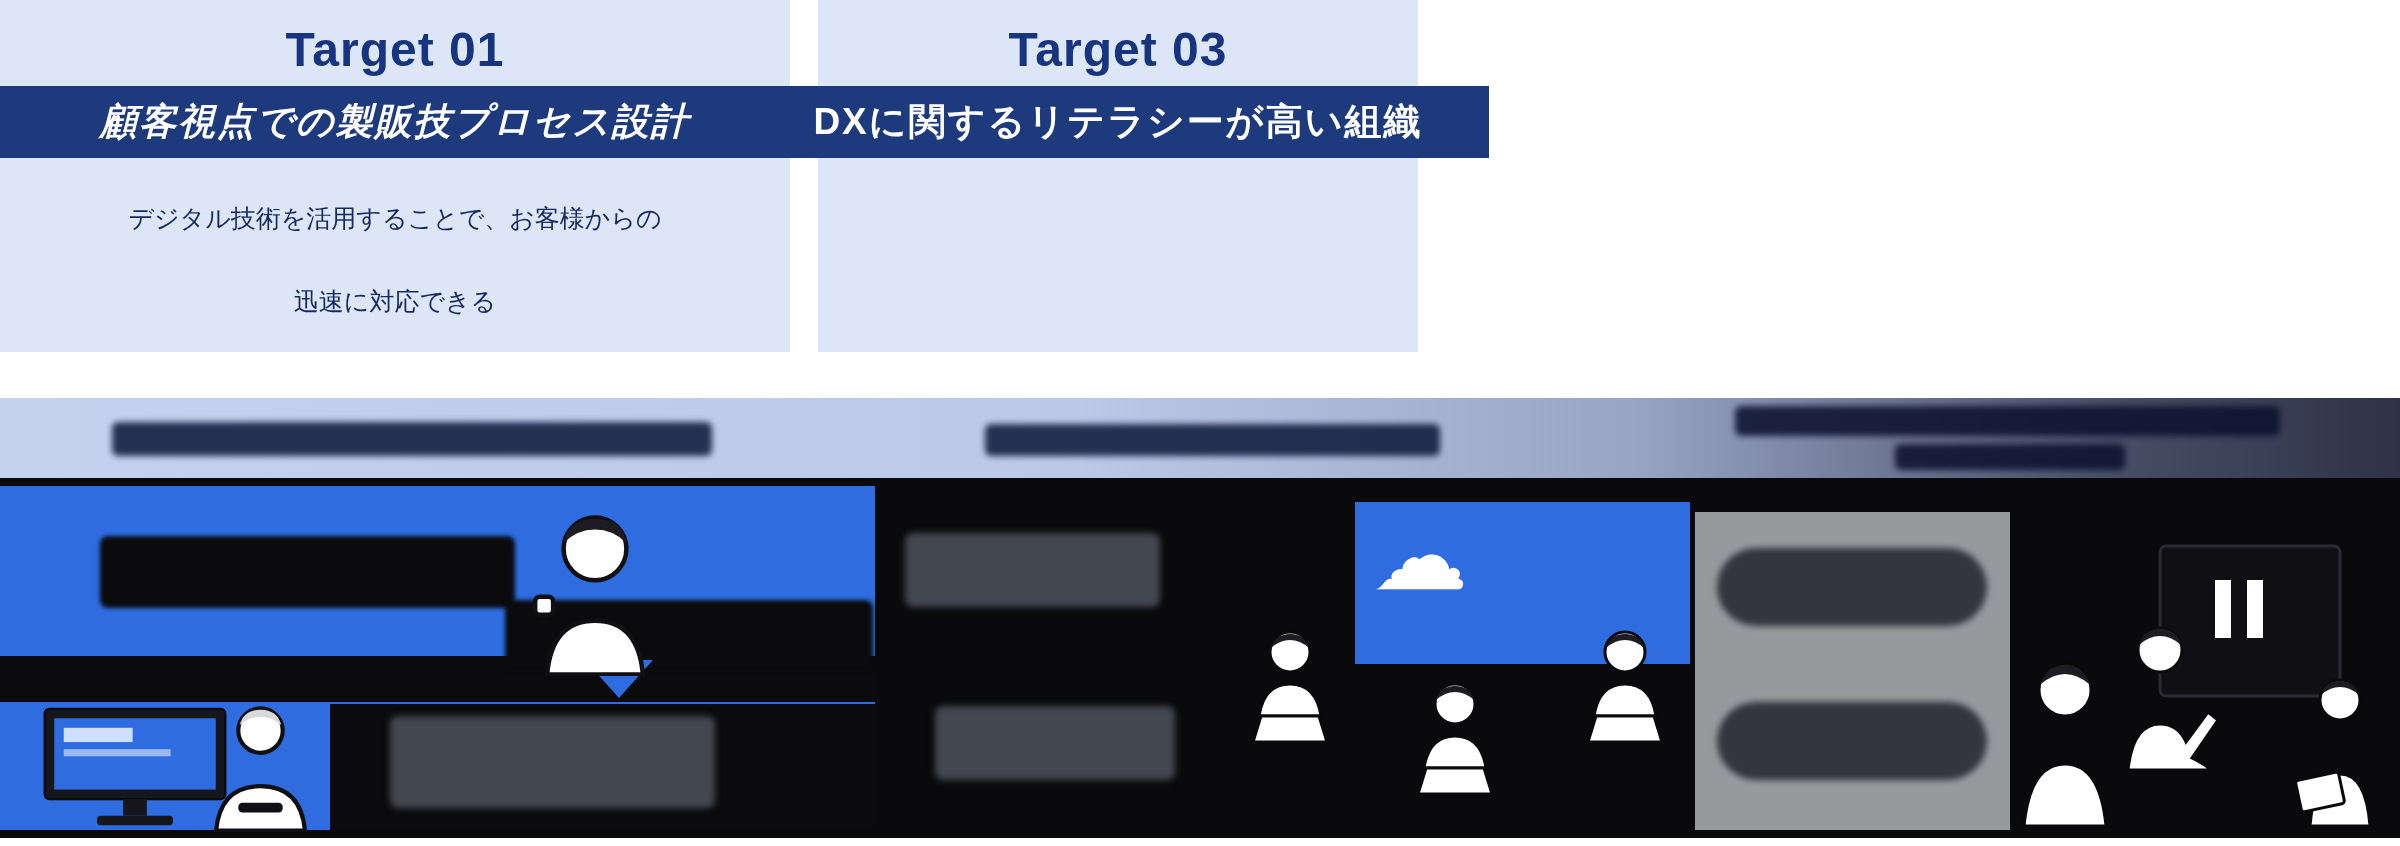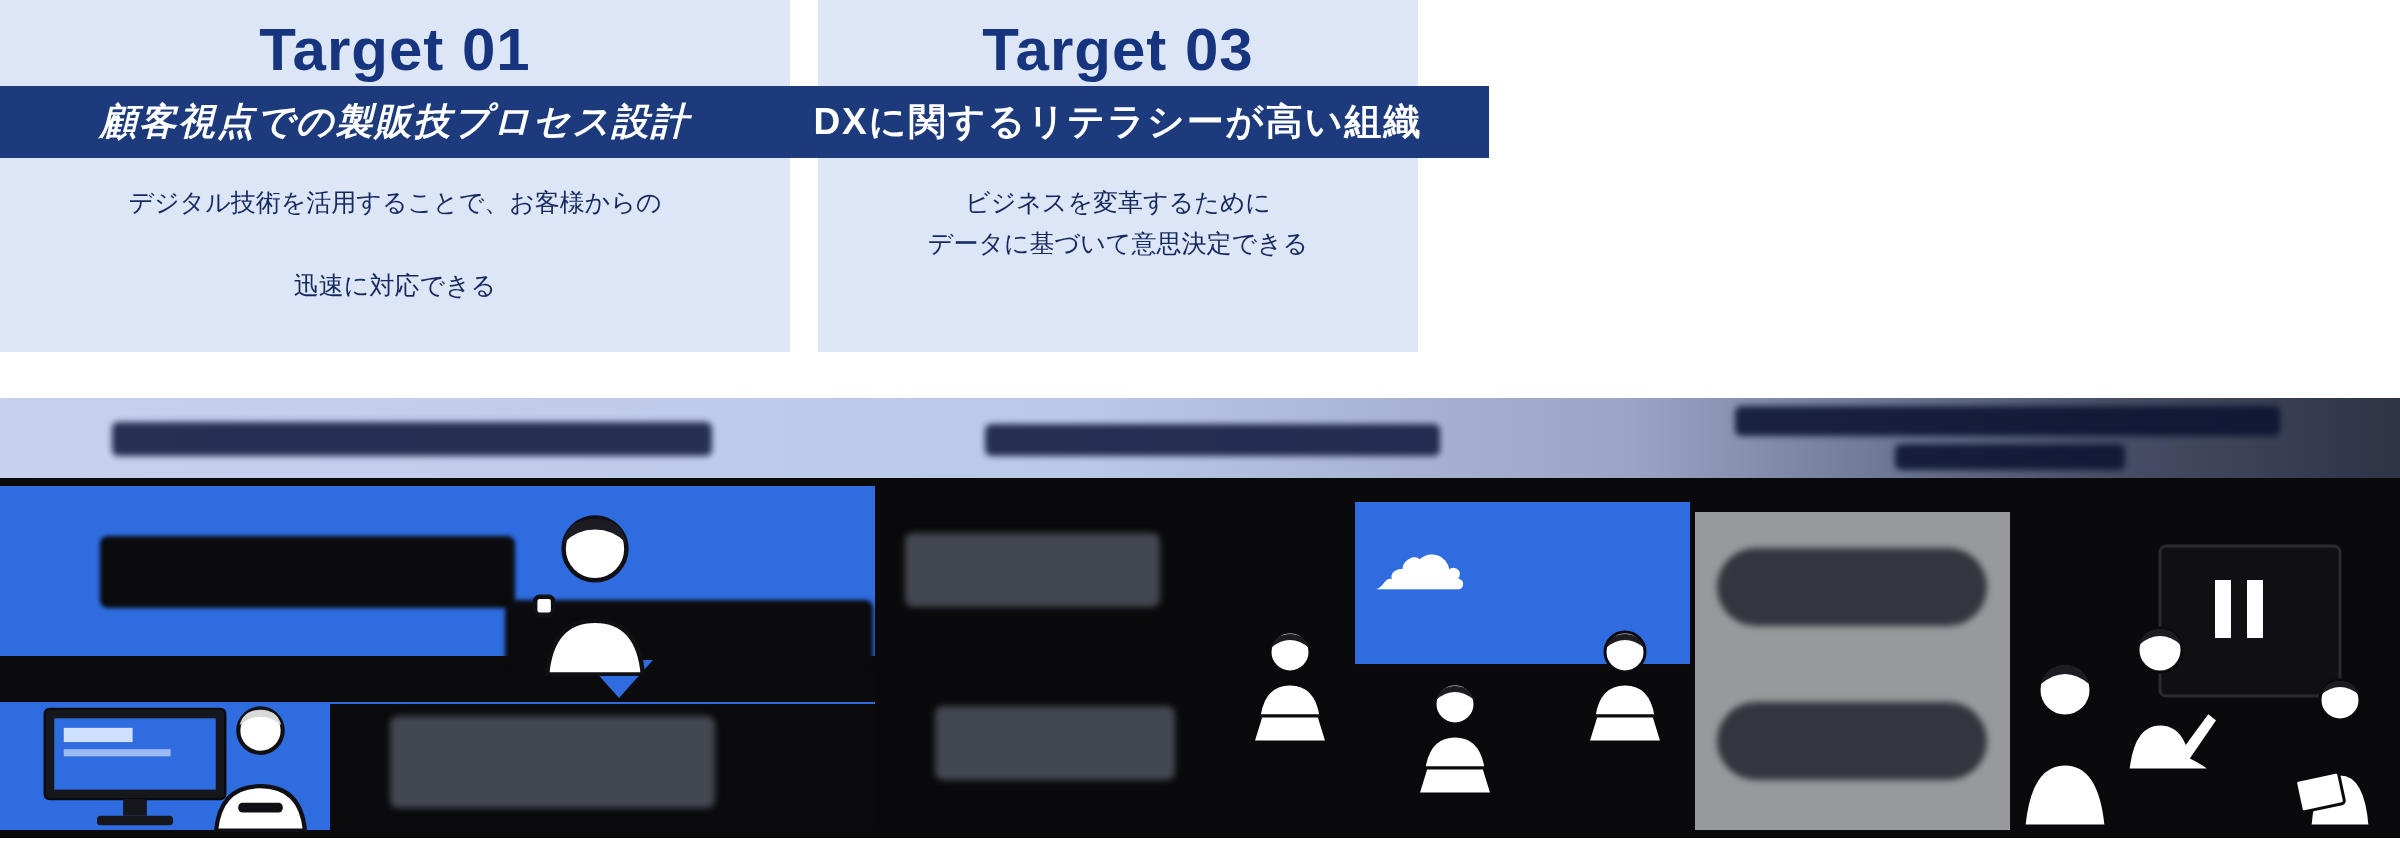--- a/index.html
+++ b/index.html
@@ -32,42 +32,42 @@
   }
   .target-col.c0 { width: 790px; }
   .target-col.c1 { width: 812px; margin-left: 28px; }
   .target-col.c2 { width: 600px; margin-left: 28px; }
   .target-label {
     margin-top: 12px;
     height: 74px;
     display: flex;
     align-items: center;
     justify-content: center;
-    font-size: 60px;
+    font-size: 48px;
     font-weight: bold;
     color: #16357e;
     letter-spacing: 1px;
   }
   .banner {
     height: 72px;
     background: #1d3a7c;
     color: #ffffff;
     font-size: 37px;
     font-weight: bold;
     display: flex;
     align-items: center;
     justify-content: center;
     letter-spacing: 2px;
     white-space: nowrap;
   }
   .c0 .banner { width: 819px; font-style: italic; }
   .c1 .banner { width: 812px; }
   .c2 .banner { width: 742px; text-align: center; }
   .desc {
-    margin-top: 24px;
+    margin-top: 40px;
     font-size: 25px;
     line-height: 1.65;
     color: #15295e;
     text-align: center;
   }
 
   
   .strip {
     position: absolute;
     top: 398px; left: 0;
@@ -144,24 +144,20 @@
         <span>デジタル技術を活用することで、お客様からの</span><br>
         <br>
         <span>迅速に対応できる</span>
       </div>
     </div>
 
 
     <div class="target-col c2">
       <div class="target-label">Target 03</div>
       <div class="banner">DXに関するリテラシーが高い組織</div>
-      <div class="desc">
-        <span>ビジネスを変革するために</span><br>
-        <span>データに基づいて意思決定できる</span>
-      </div>
     </div>
 
   </div>
 
   <div class="strip">
     <div class="smudge s-left"></div>
     <div class="smudge s-mid"></div>
     <div class="smudge s-right-1"></div>
     <div class="smudge s-right-2"></div>
   </div>

